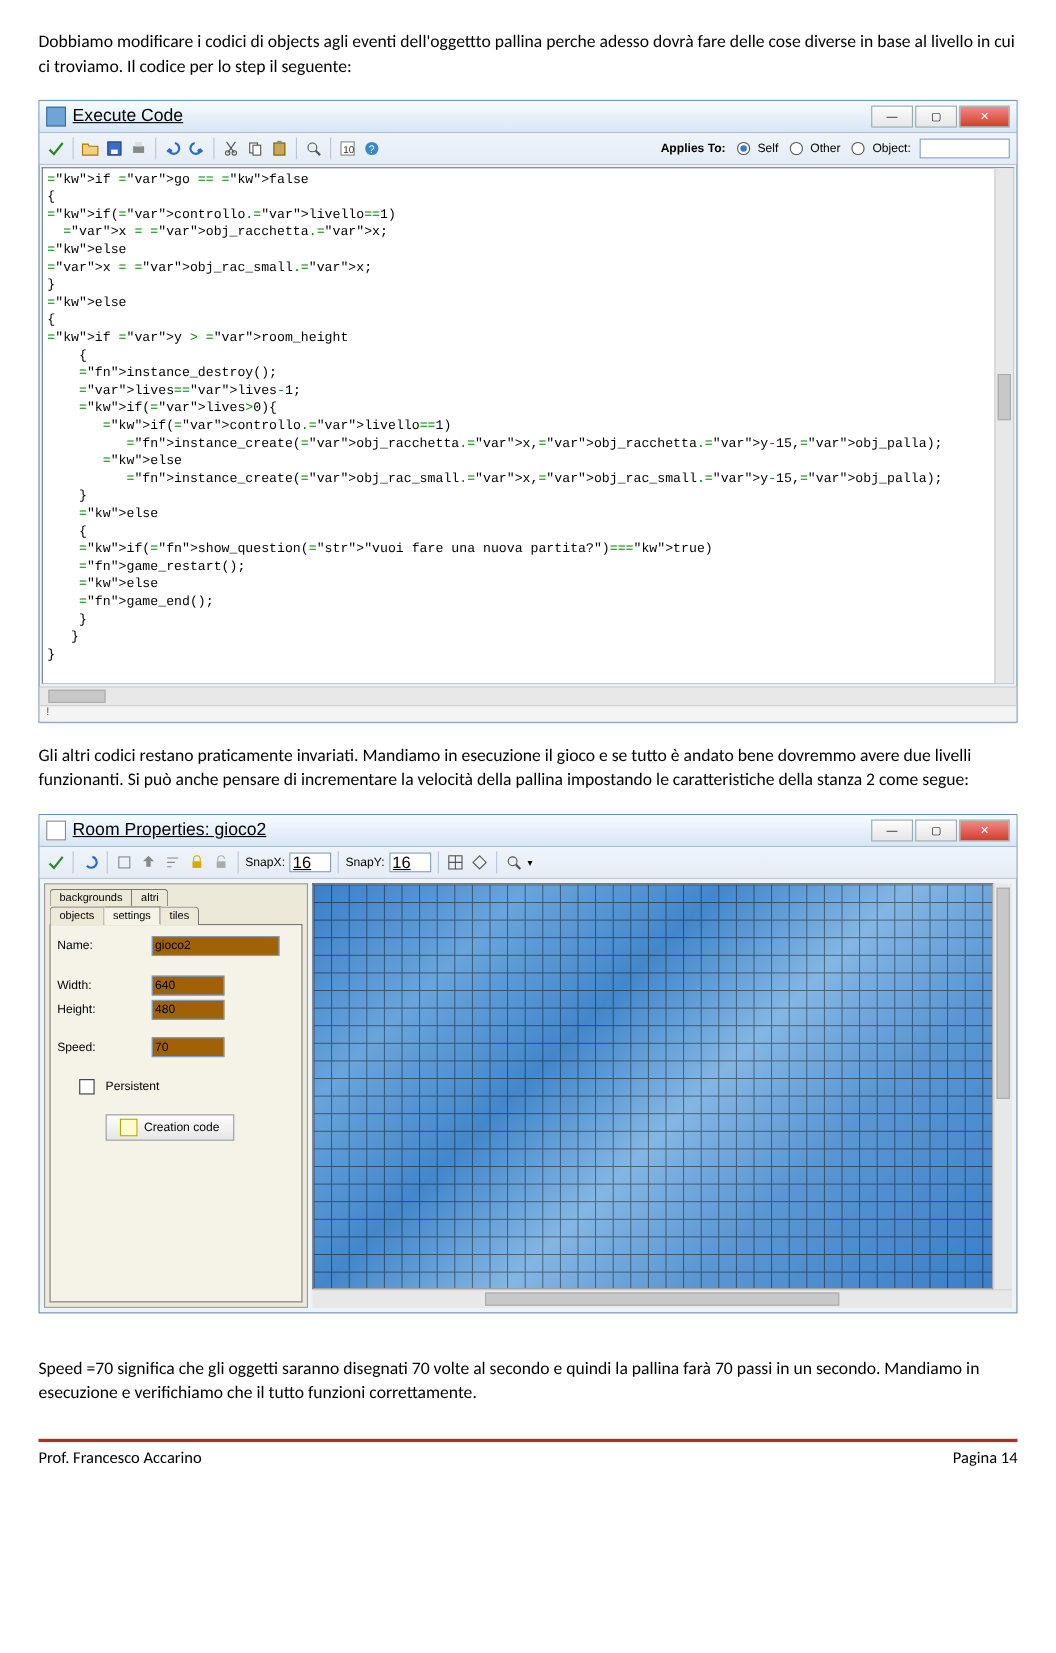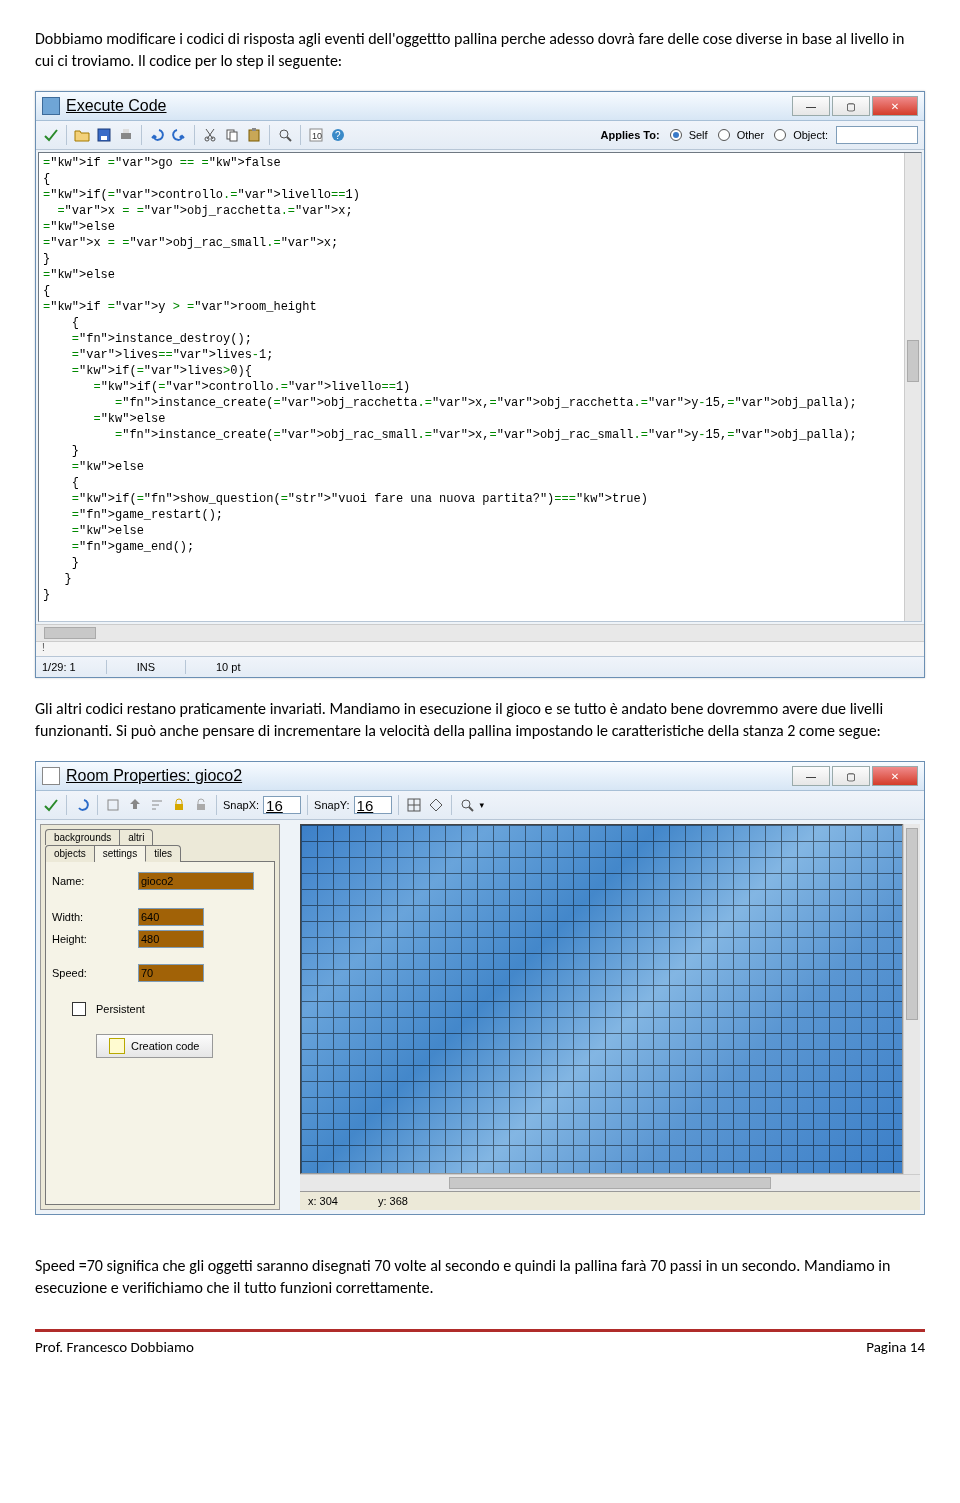--- a/index.html
+++ b/index.html
@@ -68,21 +68,21 @@
   .hscroll { height:16px; background:#e8e8e8; border-top:1px solid #ccc; display:flex; align-items:center; }
   .hscroll .thumb { height:10px; width:50px; margin-left:8px; background:#c8c8c8; border:1px solid #aaa; }
   .statusbar { height:20px; background:linear-gradient(#f0f4fa,#e4ecf5); border-top:1px solid #b7c6d6; display:flex; align-items:center; font-size:11px; padding:0 6px; gap:30px; }
   .sb-sep { width:1px; height:14px; background:#b7c6d6; }
   .sym{ color:#008800; }
 
   
   .roomwin { border:1px solid #6b8fb3; margin:20px 0 40px 0; background:#eef3f8; font-family:Tahoma,sans-serif; font-size:11px; }
   .roomwin .toolbar select, .roomwin .toolbar input { font-size:15px;text-decoration:underline; }
   .snapinp { width:32px; height:16px; border:1px solid #7f9db9; background:#fff; padding:0 2px; }
-  .room-body { display:flex; padding:4px; gap:20px; }
+  .room-body { display:flex; padding:4px; gap:4px; }
   .room-left { width:230px; background:#ece9d8; border:1px solid #999; padding:4px; }
   .tab { border:1px solid #777; background:#ece9d8; padding:2px 8px; font-size:10px; border-bottom:none; }
   .tabrow { display:flex; }
   .tabrow .tab:first-child{ border-top-left-radius:4px; }
   .tabrow .tab:last-child{ border-top-right-radius:4px; }
   .tabcontent { border:1px solid #777; background:#ece9d8; padding:6px; margin-top:-1px; }
   .field { display:flex; align-items:center; margin:4px 0; gap:6px; }
   .field label { width:80px; }
   .field input { border:1px solid #7f9db9; background:#a16207; font-size:11px; height:16px; padding:0 2px; }
   .checkbox { width:12px; height:12px; border:1px solid #333; background:#fff; display:inline-block; vertical-align:middle; margin-right:4px; }
@@ -109,21 +109,21 @@
   .rc-hscroll { height:16px; background:#e8e8e8; border-top:1px solid #ccc; display:flex; align-items:center; justify-content:center; }
   .rc-hscroll .thumb { height:10px; width:320px; background:#c8c8c8; border:1px solid #aaa; }
   .room-status { height:18px; background:#ece9d8; border-top:1px solid #999; display:flex; align-items:center; padding:0 8px; gap:40px; }
 
   
   .footerbar { border-top:3px solid #b02c2a; margin-top:30px; padding:6px 0 20px 0; display:flex; justify-content:space-between; font-size:15px; }
 </style>
 </head>
 <body>
 
-<p class="doc-text">Dobbiamo  modificare i codici di risposta agli eventi dell'oggettto pallina perche adesso dovrà fare delle cose diverse in base al livello in cui ci troviamo. Il codice per lo step il seguente:</p>
+<p class="doc-text">Dobbiamo  modificare i codici di objects agli eventi dell'oggettto pallina perche adesso dovrà fare delle cose diverse in base al livello in cui ci troviamo. Il codice per lo step il seguente:</p>
 
 <div class="win">
   <div class="titlebar">
     <div class="tb-icon"></div>
     <div class="tb-title">Execute Code</div>
     <div class="winbtns">
       <div class="winbtn">—</div>
       <div class="winbtn">▢</div>
       <div class="winbtn close">✕</div>
     </div>
@@ -248,27 +248,20 @@
 
 </div>
     <div class="vscroll">
         <div class="thumb"></div>
       </div>
   </div>
   <div class="hscroll">
       <div class="thumb"></div>
     </div>
   <div style="height:14px;background:#f4f4f4;border-top:1px solid #ccc;padding:0 6px;font-size:10px;color:#555;">!</div>
-  <div class="statusbar">
-    <span>1/29: 1</span>
-    <span class="sb-sep"></span>
-    <span>INS</span>
-    <span class="sb-sep"></span>
-    <span>10 pt</span>
-  </div>
 </div>
 
 <p class="doc-text">Gli altri codici restano praticamente invariati. Mandiamo in esecuzione il gioco e se tutto è andato bene dovremmo avere due livelli funzionanti. Si può anche pensare di incrementare la velocità della pallina impostando le caratteristiche della stanza 2 come segue:</p>
 
 <div class="roomwin">
   <div class="titlebar">
     <div class="tb-icon" style="background:#fff;border-color:#888;"></div>
     <div class="tb-title">Room Properties: gioco2</div>
     <div class="winbtns">
       <div class="winbtn">—</div>
@@ -397,26 +390,22 @@
         <div class="room-canvas">
           <div class="grid-overlay"></div>
         </div>
         <div class="rc-vscroll">
             <div class="thumb"></div>
           </div>
       </div>
       <div class="rc-hscroll">
           <div class="thumb"></div>
         </div>
-      <div class="room-status">
-        <span>x: 304</span>
-        <span>y: 368</span>
-      </div>
     </div>
   </div>
 </div>
 
 <p class="doc-text">Speed =70 significa che gli oggetti saranno disegnati 70 volte al secondo e quindi la pallina farà 70 passi in un secondo.  Mandiamo in esecuzione e verifichiamo che il tutto funzioni correttamente.</p>
 
 <div class="footerbar">
-  <span>Prof. Francesco Dobbiamo</span>
+  <span>Prof. Francesco Accarino</span>
   <span>Pagina 14</span>
 </div>
 
 </body></html>

